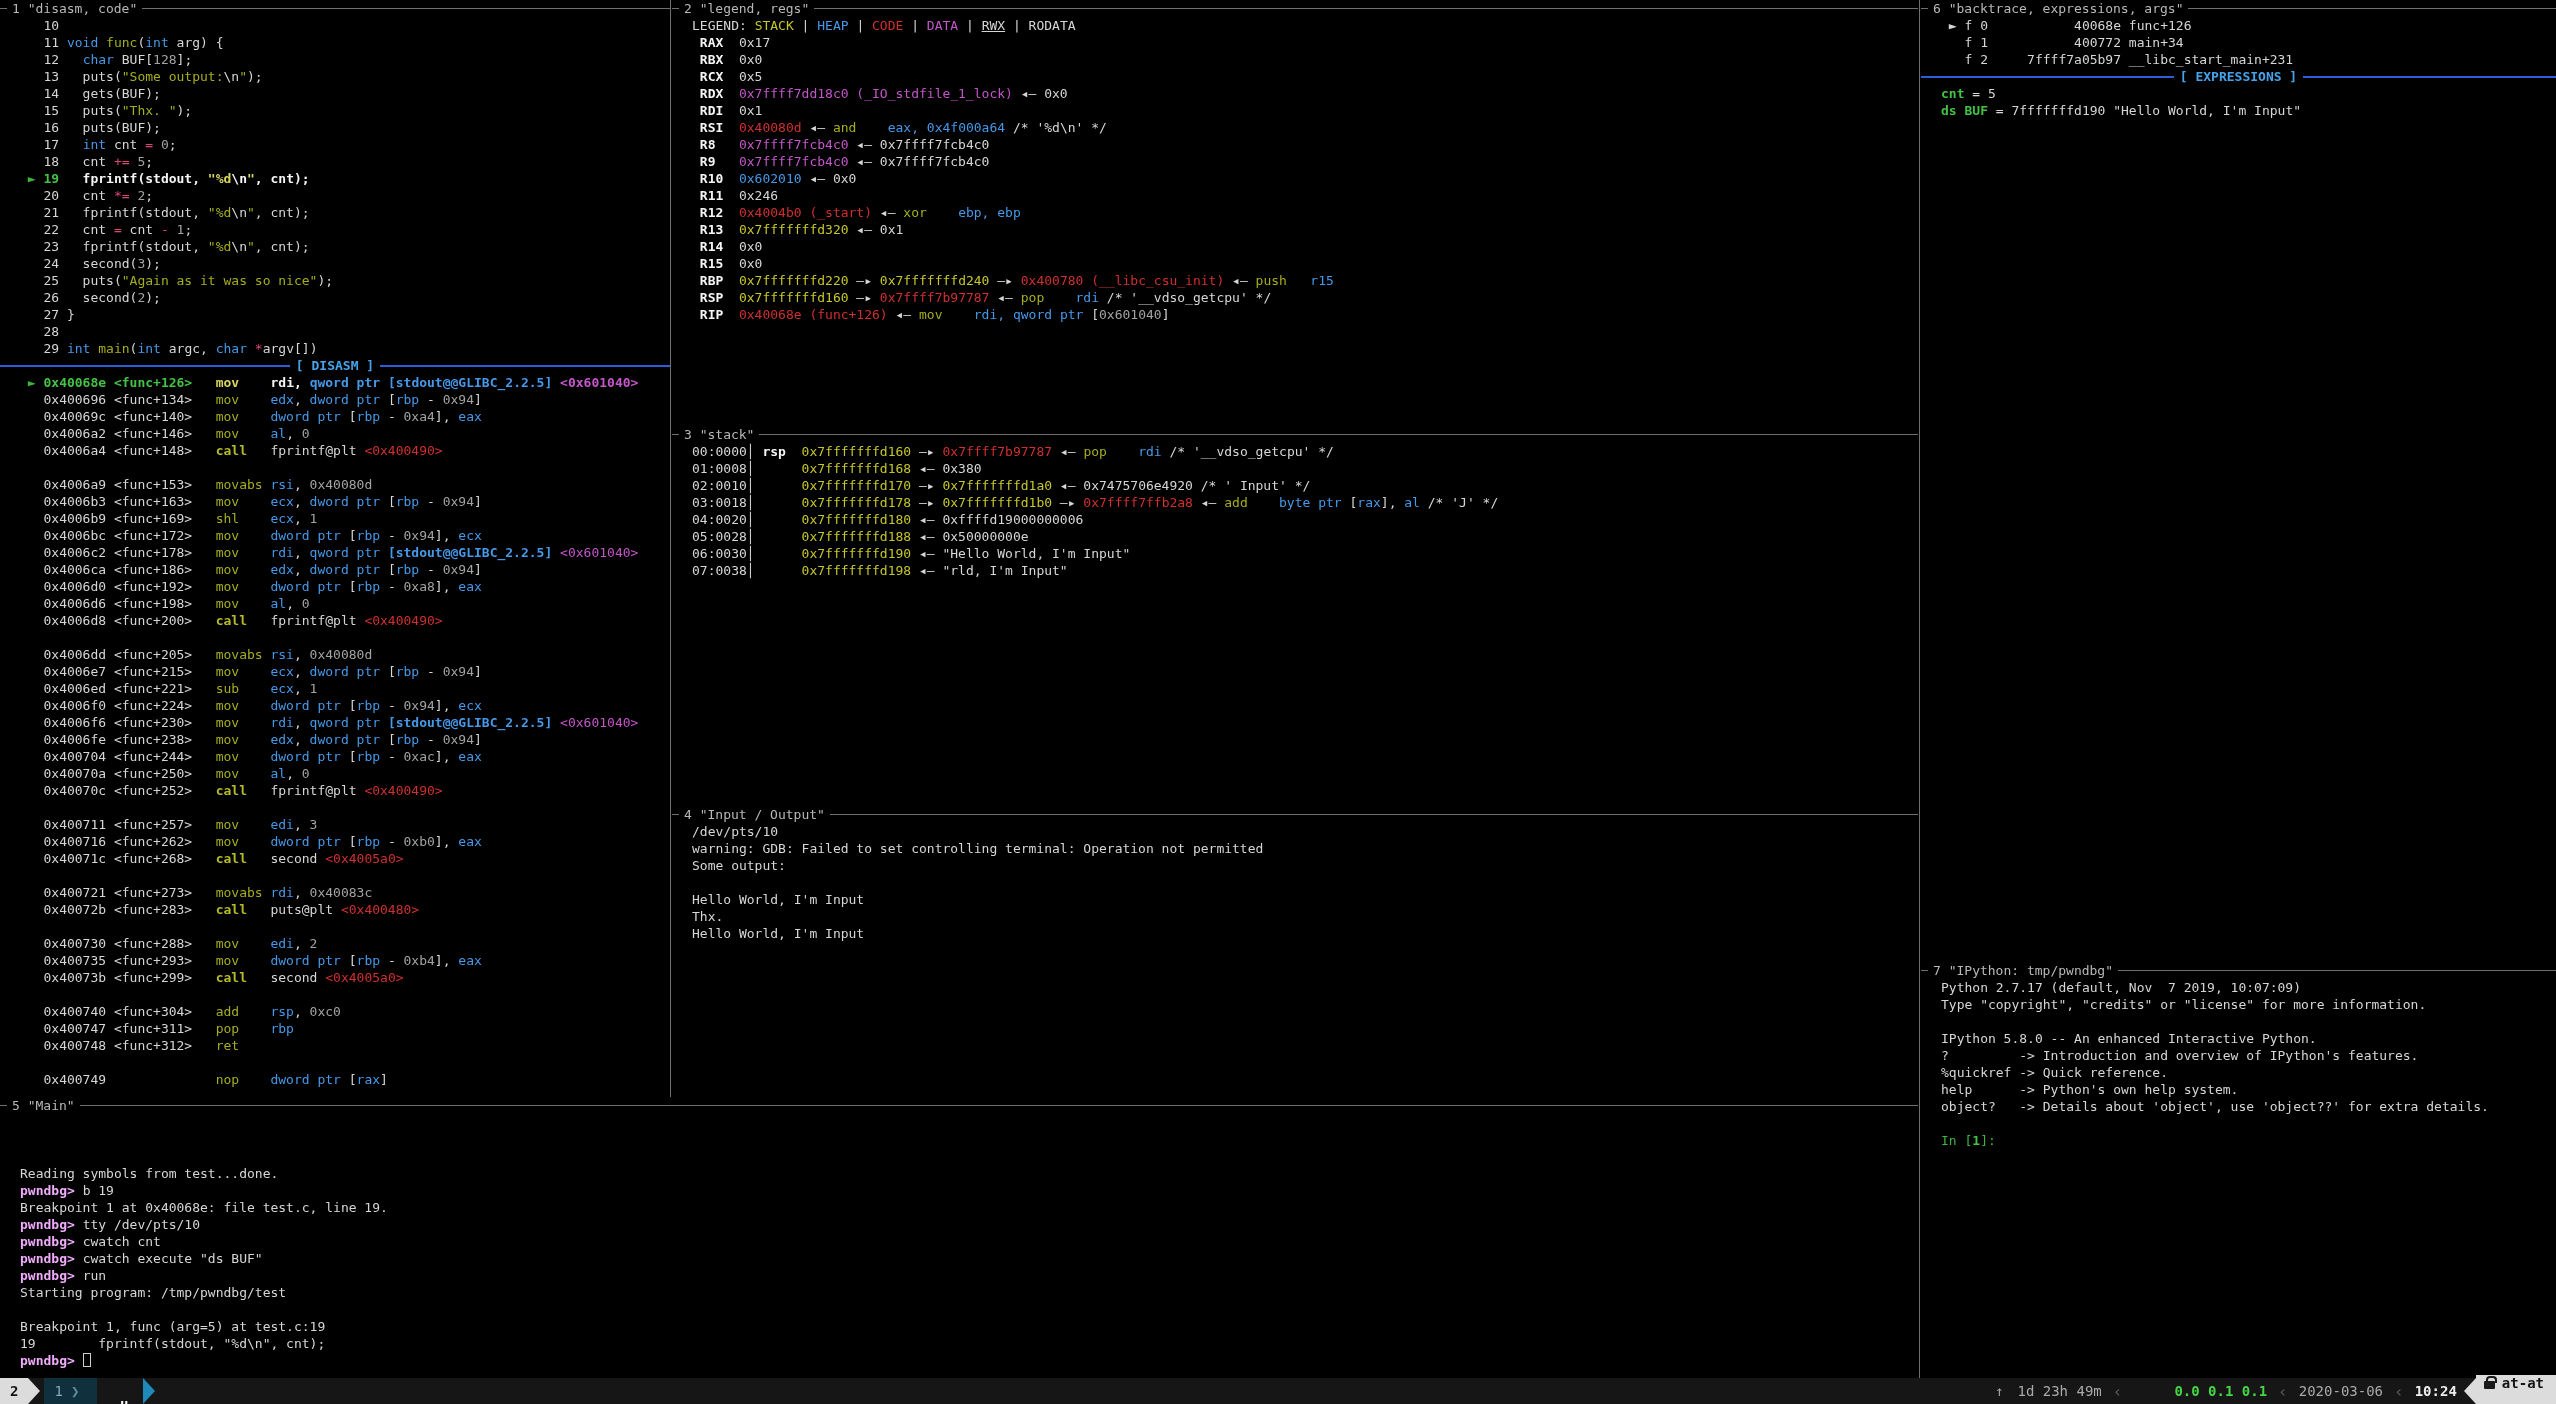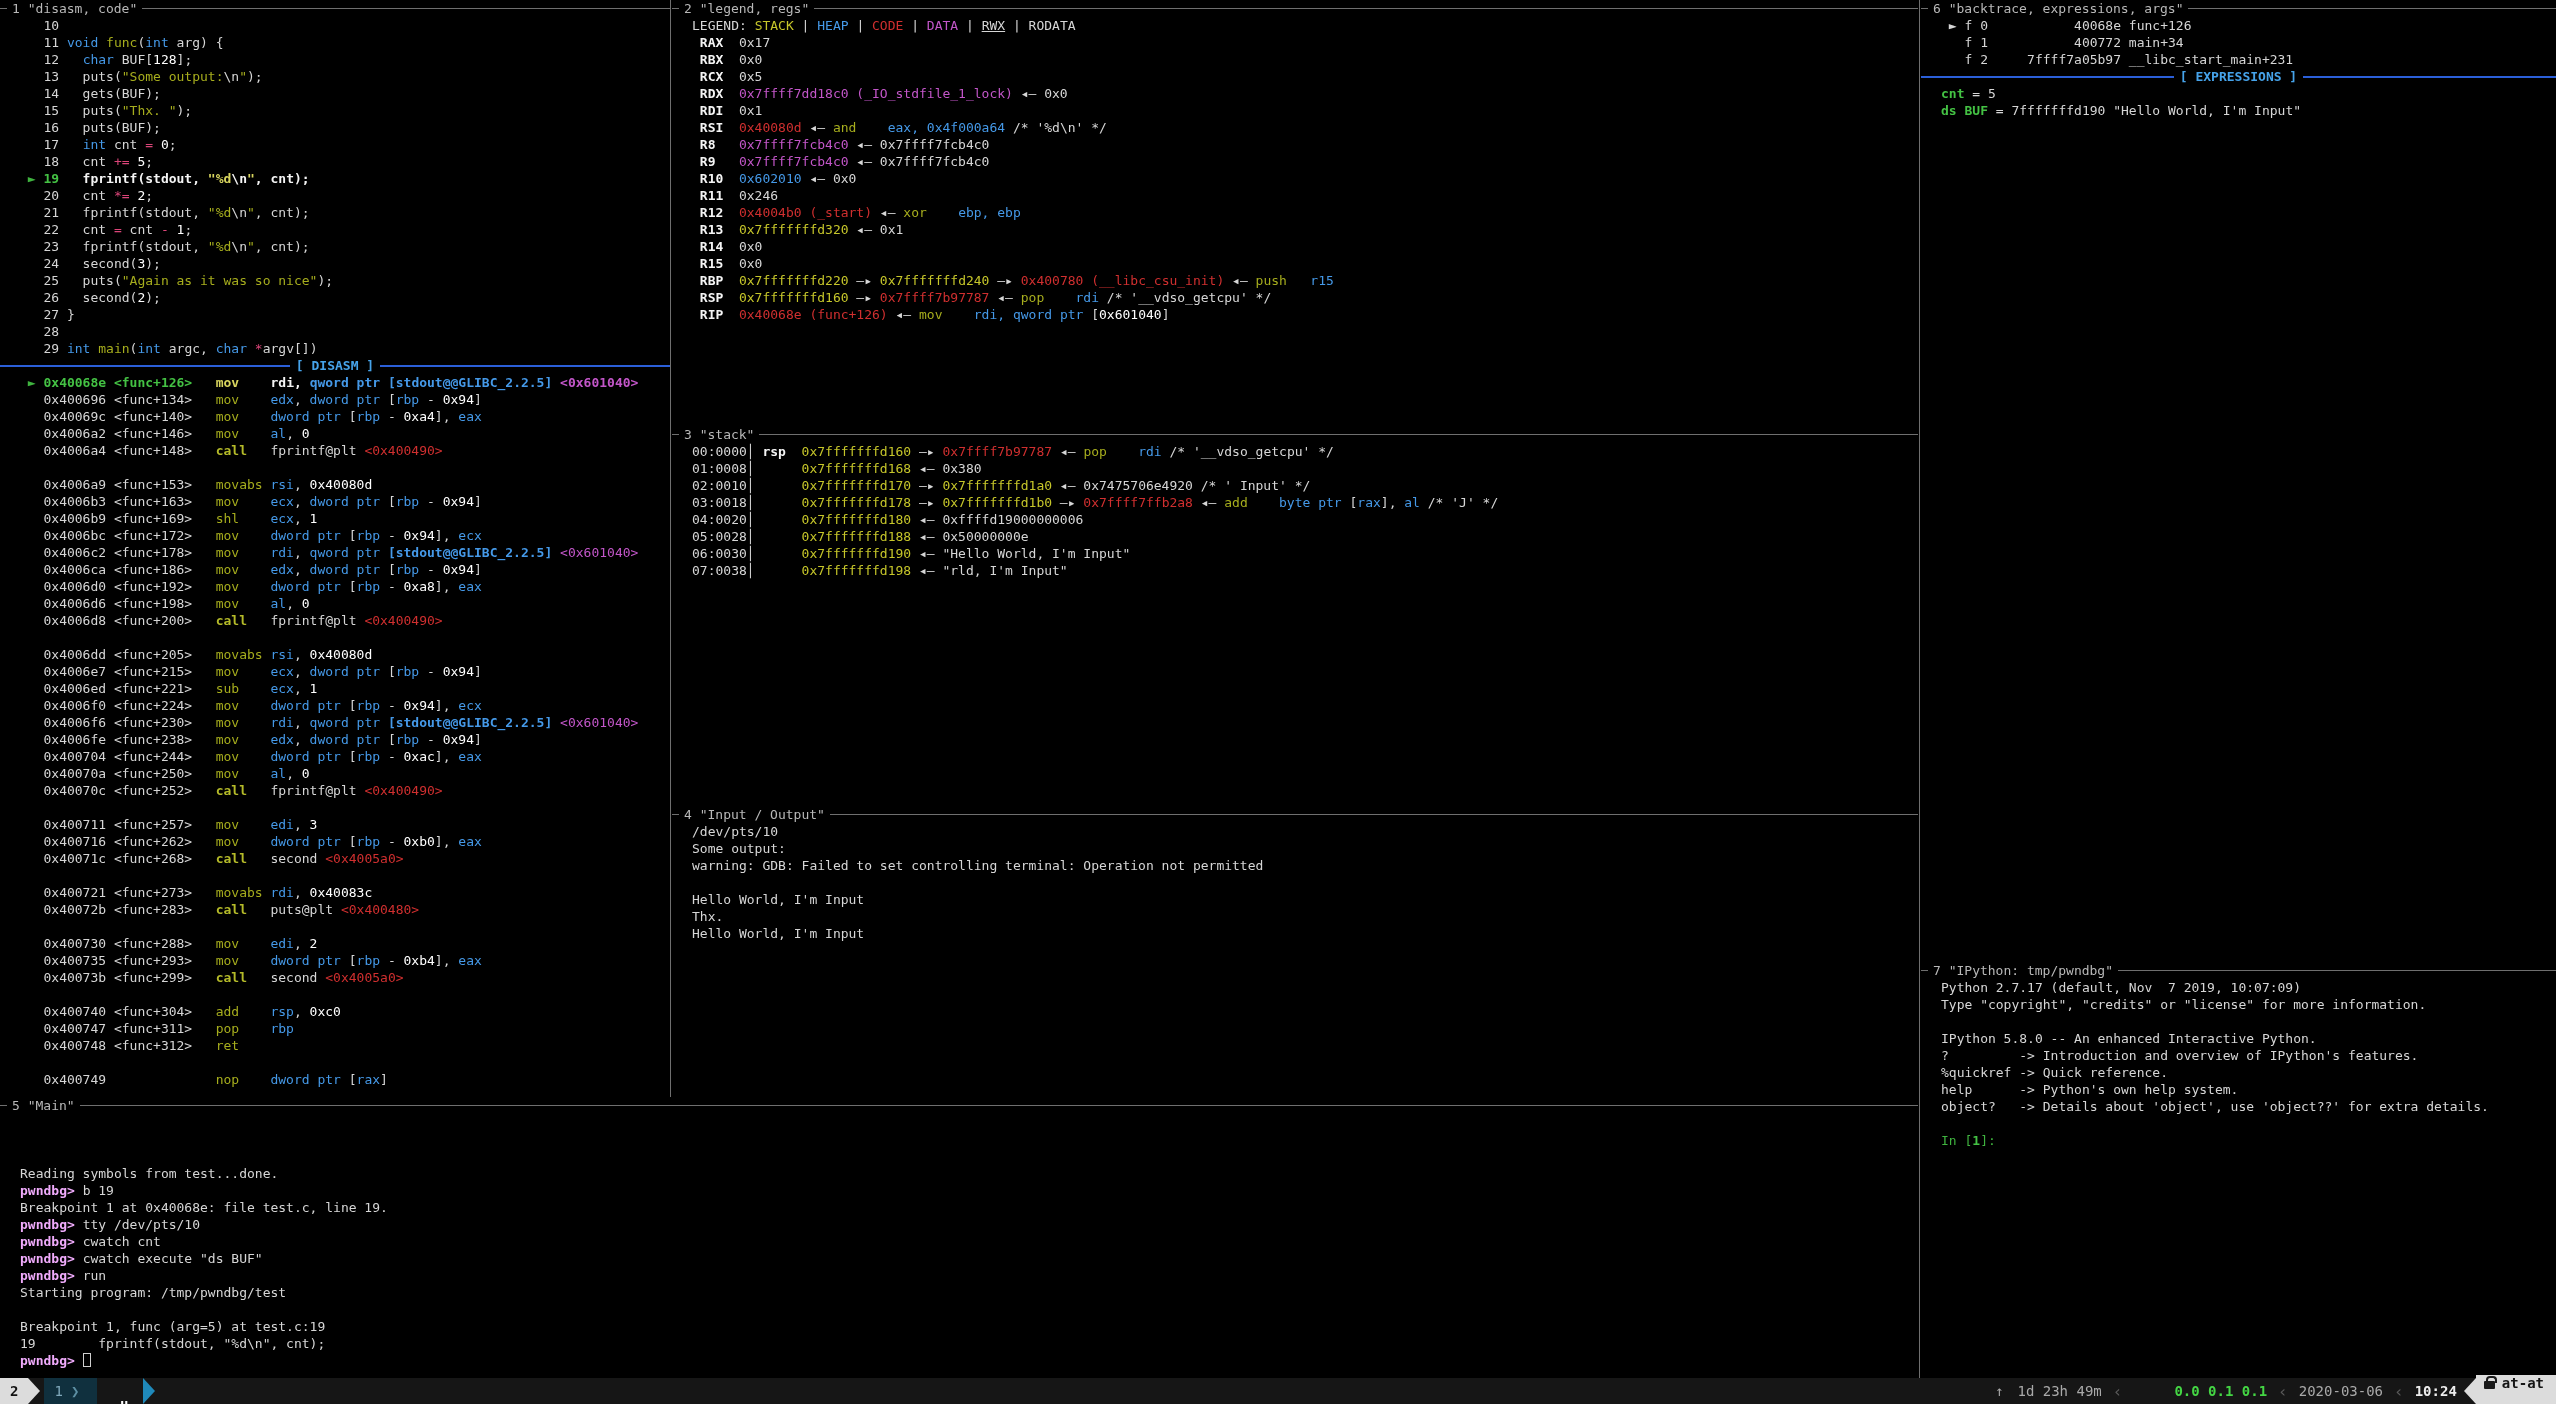--- a/index.html
+++ b/index.html
@@ -21,21 +21,21 @@
   .t-w  { color:#d6d6d6; }
   .t-b  { color:#f5f5f5; font-weight:bold; }
   .t-g  { color:#3fb33f; }
   .t-gb { color:#44c244; font-weight:bold; }
   .t-y  { color:#c6c62a; }
   .t-yb { color:#d8d55e; font-weight:bold; }
   .t-o  { color:#a6ad1d;text-align:center; }
   .t-ob { color:#b4ba29; font-weight:bold; }
   .t-bl { color:#4599e8; }
   .t-blb{ color:#4599e8; font-weight:bold; }
-  .t-p  { color:#ffffff; }
+  .t-p  { color:#a3a3a3; }
   .t-m  { color:#c356c9; }
   .t-mb { color:#c356c9; font-weight:bold; }
   .t-r  { color:#d02f2f; }
   .t-rb { color:#f0abfc; font-weight:bold; }
   .t-pk { color:#dc4579; }
   .t-u  { color:#d6d6d6; text-decoration:underline; }
   .t-cur{ display:inline-block; width:8px; height:14px; border:1px solid #cfcfcf; vertical-align:-2px; }
   .vline { position:absolute; width:1px; background:#6f6f6f; }
   
   .statusbar { position:absolute; left:0; top:1378px; width:2556px; height:26px;
@@ -188,22 +188,22 @@
       </div>
   </div>
 
   <div class="pane" style="left:672px; top:806px; width:1246px; height:291px;">
     <div class="ptitle">
       <div class="pt-rule"></div>
       <span class="pt-label">4 "Input / Output"</span>
     </div>
     <div class="lines">
         <div class="tl"><span class="t-w">/dev/pts/10</span></div>
+        <div class="tl"><span class="t-w">warning: GDB: Failed to set controlling terminal: Operation not permitted</span></div>
         <div class="tl"><span class="t-w">Some output:</span></div>
-        <div class="tl"><span class="t-w">warning: GDB: Failed to set controlling terminal: Operation not permitted</span></div>
         <div class="tl">&nbsp;</div>
         <div class="tl"><span class="t-w">Hello World, I'm Input</span></div>
         <div class="tl"><span class="t-w">Thx. </span></div>
         <div class="tl"><span class="t-w">Hello World, I'm Input</span></div>
       </div>
   </div>
 
   <div class="vline" style="left:1919px; top:0; height:1378px;"></div>
 
   <div class="pane" style="left:1921px; top:0; width:635px; height:962px;">

